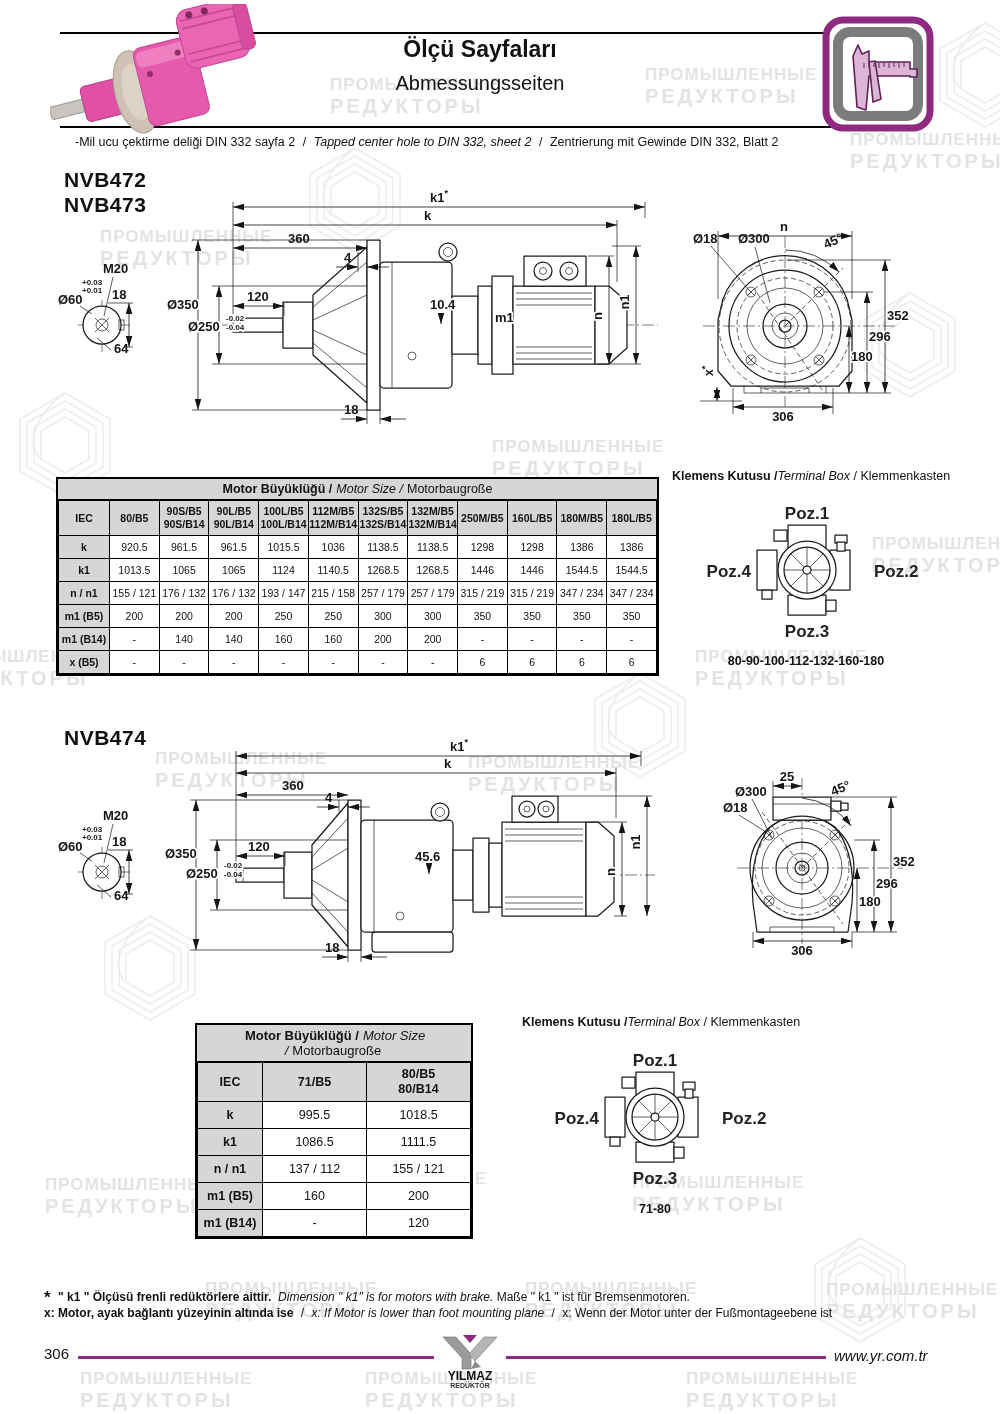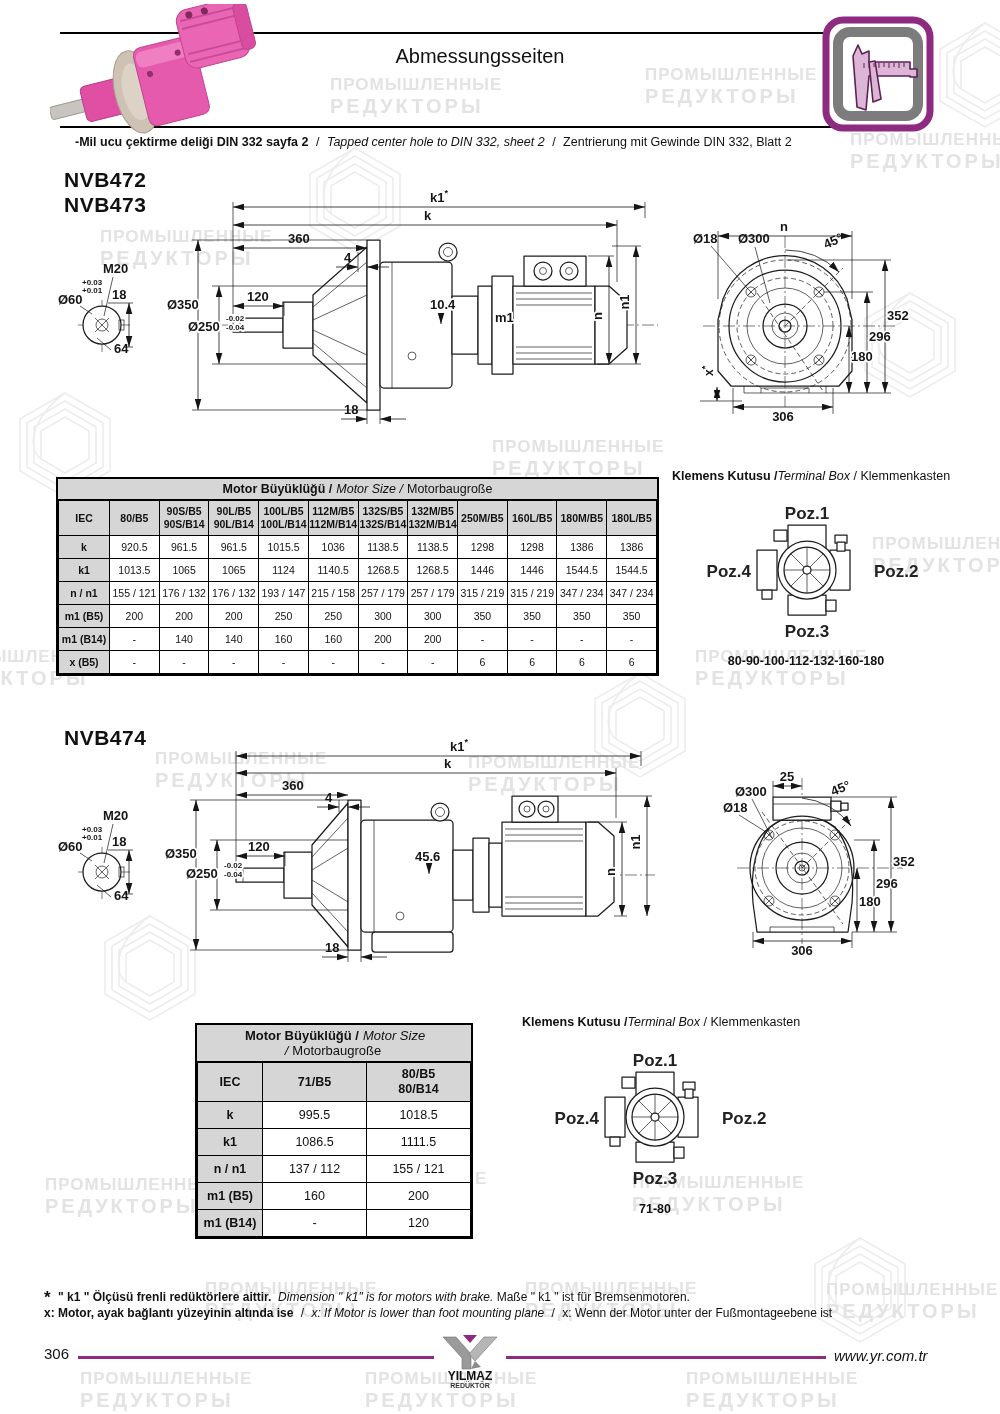--- a/index.html
+++ b/index.html
@@ -11,21 +11,21 @@
   .wm .wl1{font-size:17px;letter-spacing:1px;}
   .wm .wl2{font-size:20px;letter-spacing:3px;}
   .hex{position:absolute;z-index:0;}
   
   .hrule{position:absolute;background:#000;height:2px;z-index:2;}
   .titleblock{position:absolute;left:280px;top:36px;width:400px;text-align:center;z-index:2;}
   .title-tr{font-size:23px;font-weight:bold;}
   .title-en{font-size:20px;font-style:italic;margin-top:3px;}
   .title-de{font-size:20px;margin-top:9px;}
   .noteline{position:absolute;left:75px;top:135px;font-size:12.5px;z-index:2;}
-  .noteline .b{font-weight:bold;} .noteline .i{font-style:italic;} .sep{margin:0 4px;}
+  .noteline .b{font-weight:normal;} .noteline .i{font-style:italic;} .sep{margin:0 4px;}
   .model{position:absolute;font-size:21px;font-weight:bold;z-index:2;letter-spacing:.5px;}
   
   .draw{position:absolute;left:0;top:0;z-index:1;}
   .ol{fill:none;stroke:#1c1c1c;stroke-width:1.25;stroke-linejoin:round;}
   .ol2{fill:#fff;stroke:#1c1c1c;stroke-width:1.25;stroke-linejoin:round;}
   .thin{fill:none;stroke:#1c1c1c;stroke-width:.7;}
   .dim{fill:none;stroke:#151515;stroke-width:.8;}
   .ext{fill:none;stroke:#151515;stroke-width:.7;}
   .cl{fill:none;stroke:#444;stroke-width:.7;stroke-dasharray:12 3 2 3;}
   .dash{fill:none;stroke:#333;stroke-width:.8;stroke-dasharray:5 3;}
@@ -175,20 +175,21 @@
     </div>
   <div class="wm" style="left:686px;top:1370px">
       <div class="wl1">ПРОМЫШЛЕННЫЕ</div>
       <div class="wl2">РЕДУКТОРЫ</div>
     </div>
 
   <div class="hrule" style="left:60px;top:32px;width:775px"></div>
   <div class="hrule" style="left:60px;top:126px;width:775px"></div>
 
   <div class="titleblock">
+    <div class="title-tr">Ölçü Sayfaları</div>
     <div class="title-de">Abmessungsseiten</div>
   </div>
 
   <svg class="abs" style="left:50px;top:4px;z-index:3" width="218" height="132" viewBox="0 0 218 132">
     <g transform="rotate(-14 100 70)">
       <rect x="-6" y="78" width="42" height="13" rx="3" fill="#c8c4bf" stroke="#a09a94"></rect>
       <rect x="28" y="66" width="42" height="36" rx="5" fill="#e04fa4" stroke="#b93c88"></rect>
       <ellipse cx="82" cy="84" rx="21" ry="42" fill="#cec2b4" stroke="#a89c8e"></ellipse>
       <ellipse cx="82" cy="84" rx="13" ry="29" fill="#dcd2c6"></ellipse>
       <rect x="88" y="42" width="62" height="80" rx="8" fill="#e65aae" stroke="#c04590"></rect>

